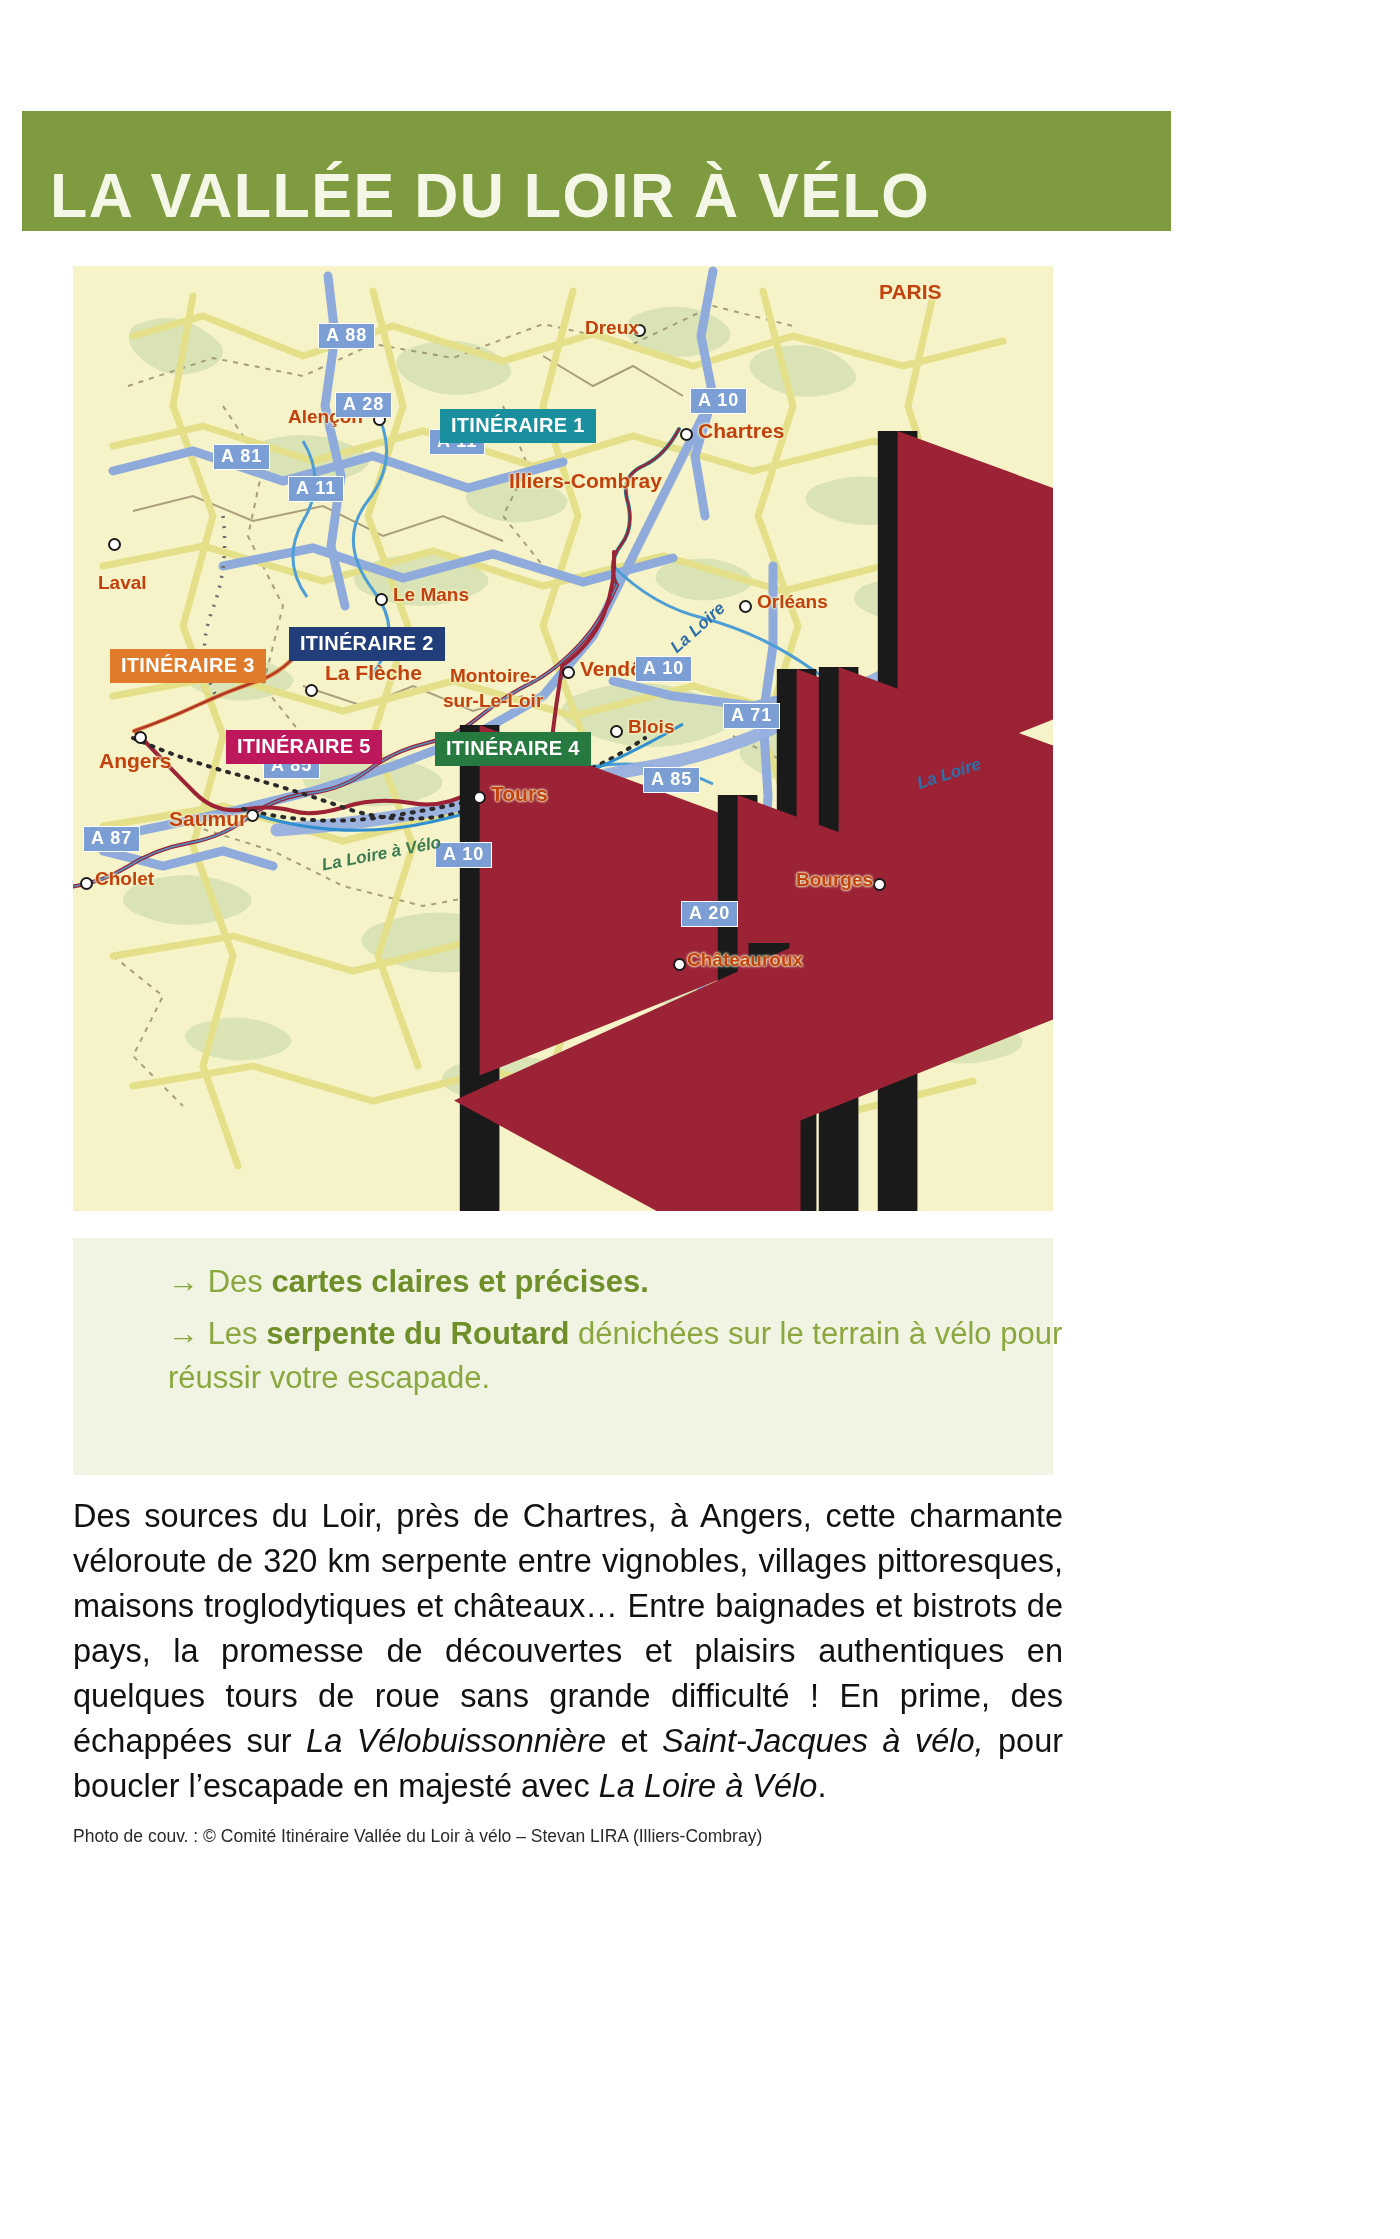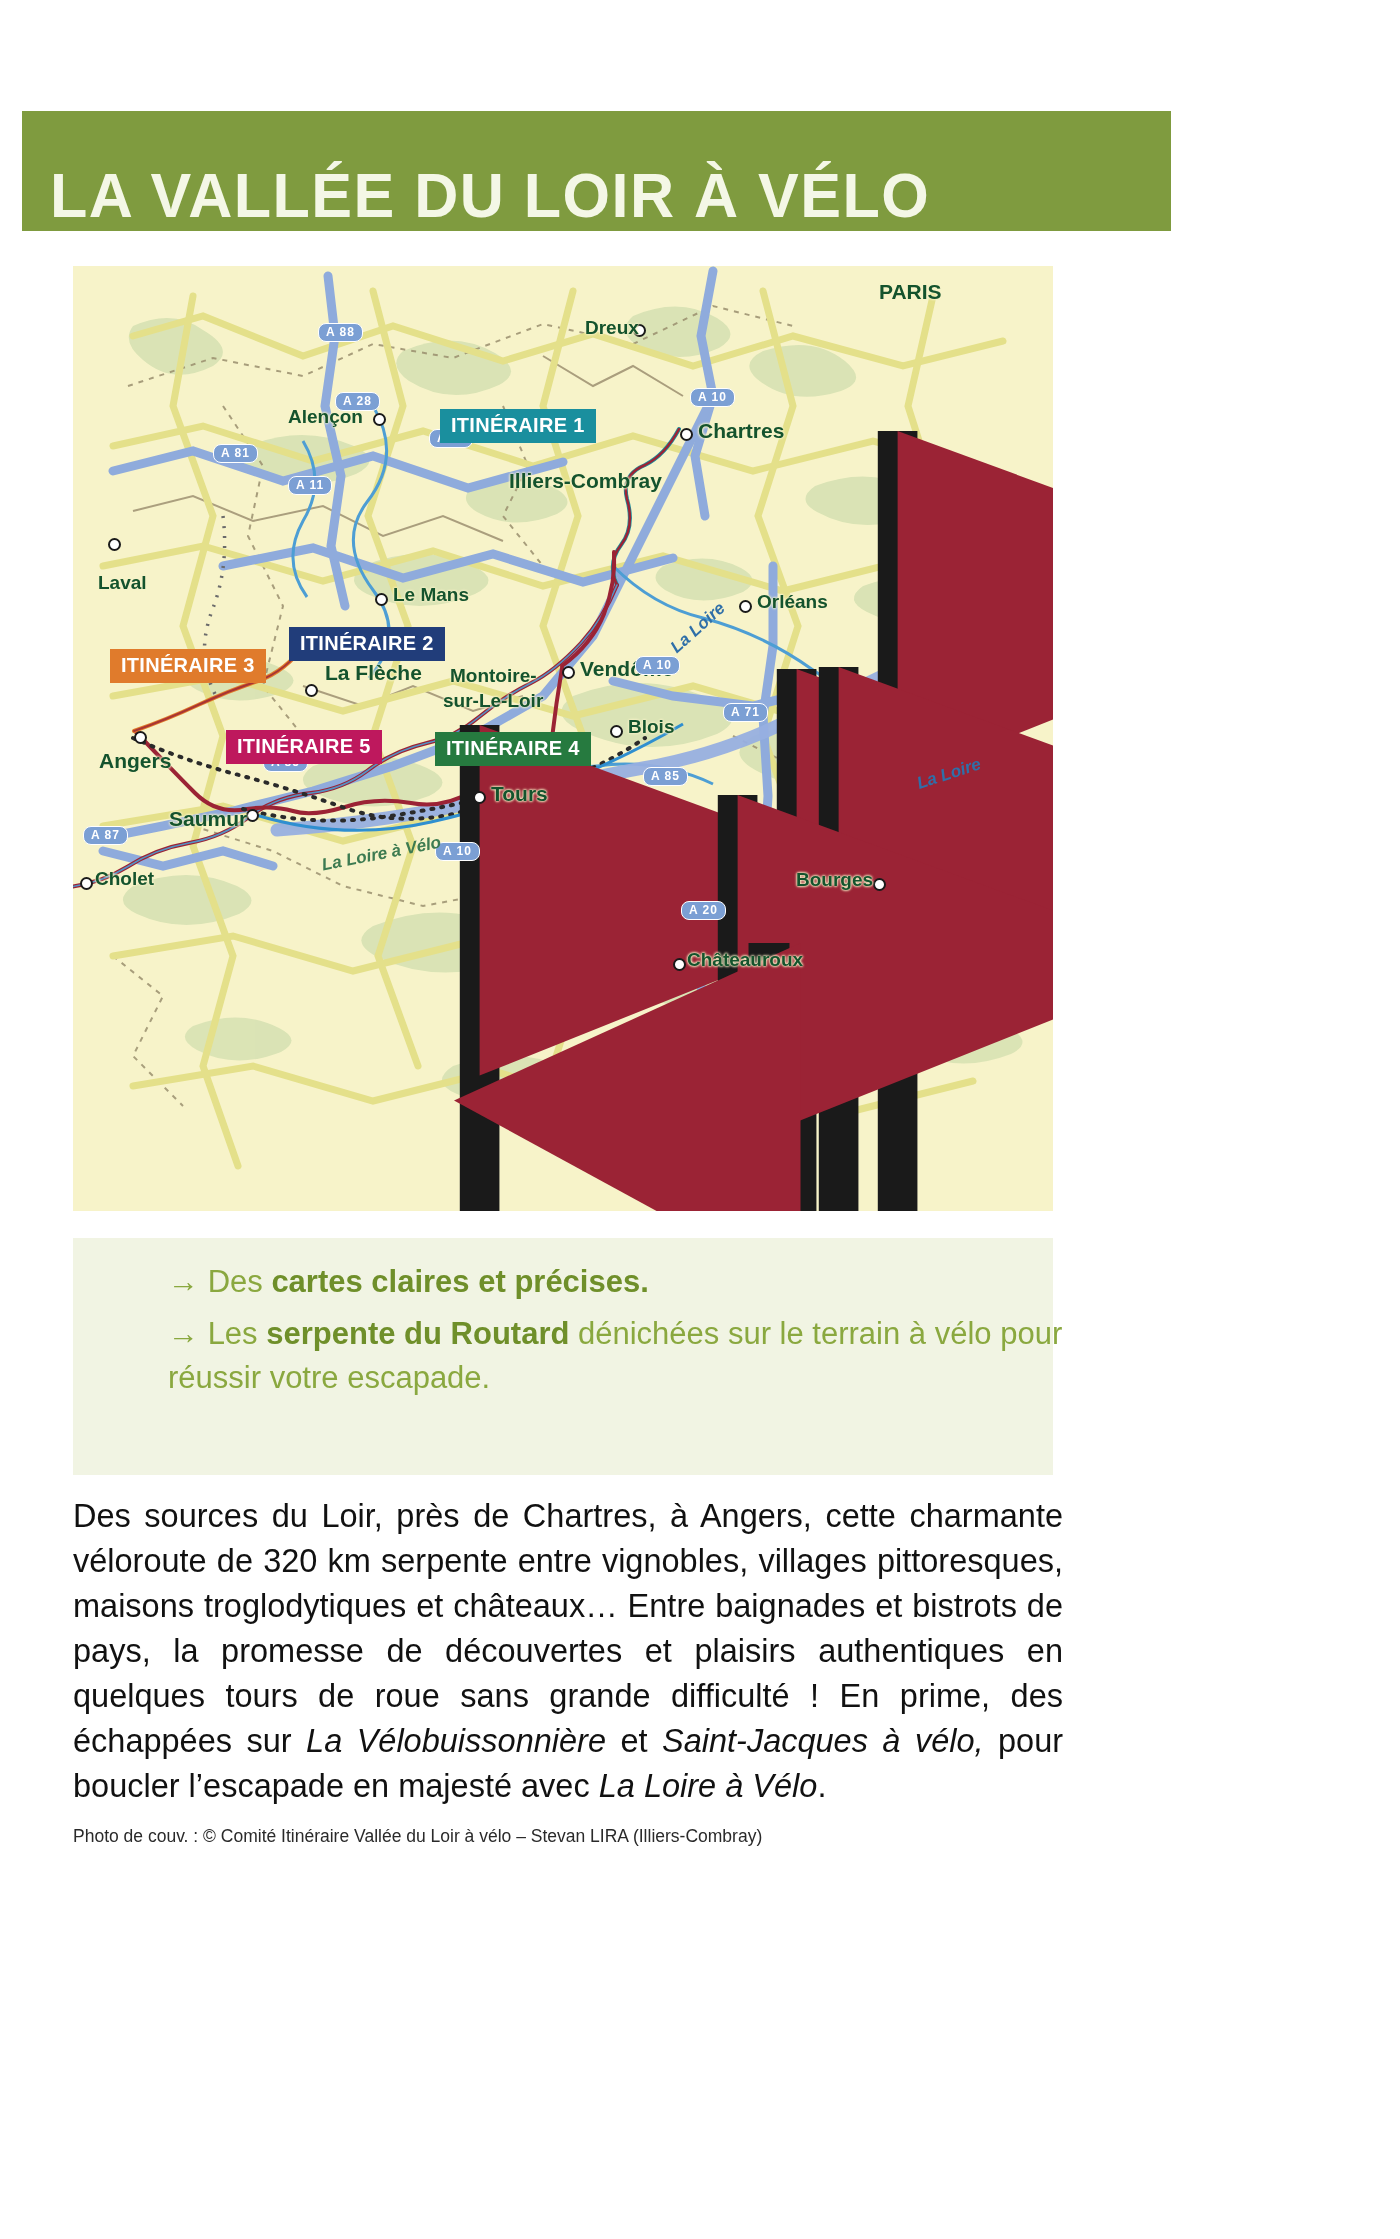--- a/index.html
+++ b/index.html
@@ -23,40 +23,40 @@
     transform:scaleX(0.97);transform-origin:left center;
   }
 
   
   .map{
     position:absolute;left:73px;top:266px;width:980px;height:945px;
     background:#f7f3c9;overflow:hidden;
   }
   .map svg{position:absolute;left:0;top:0;width:980px;height:945px;}
   .map-label{
-    position:absolute;font-size:19px;font-weight:bold;color:#14532d;
+    position:absolute;font-size:19px;font-weight:bold;color:#c2410c;
     white-space:nowrap;
     text-shadow:0 0 3px #f7f3c9,0 0 3px #f7f3c9,0 0 2px #f7f3c9;
   }
   .map-label.big{font-size:21px;}
   .city-dot{
     position:absolute;width:13px;height:13px;border-radius:50%;
     background:#fff;border:2.5px solid #1a1a1a;box-sizing:border-box;
   }
   .river-label{
     position:absolute;font-size:17px;font-style:italic;color:#2f6fa8;
     font-weight:bold;white-space:nowrap;
   }
   .velo-label{
     position:absolute;font-size:17px;font-style:italic;color:#3d7b51;
     font-weight:bold;white-space:nowrap;
   }
   .autoroute{
-    position:absolute;background:#7b9fd4;color:#fff;font-size:12px;font-weight:bold;
-    padding:1px 7px 2px 7px;border-radius:8px;border:1.5px solid #fff;
+    position:absolute;background:#7b9fd4;color:#fff;font-size:18px;font-weight:bold;
+    padding:1px 7px 2px 7px;border-radius:0;border:1.5px solid #fff;
     white-space:nowrap;letter-spacing:1px;
   }
   .itin{
     position:absolute;color:#fff;font-weight:bold;font-size:20px;
     padding:5px 11px 6px 11px;white-space:nowrap;letter-spacing:0.3px;
   }
   .flag{position:absolute;}
 
   
   .highlights{

